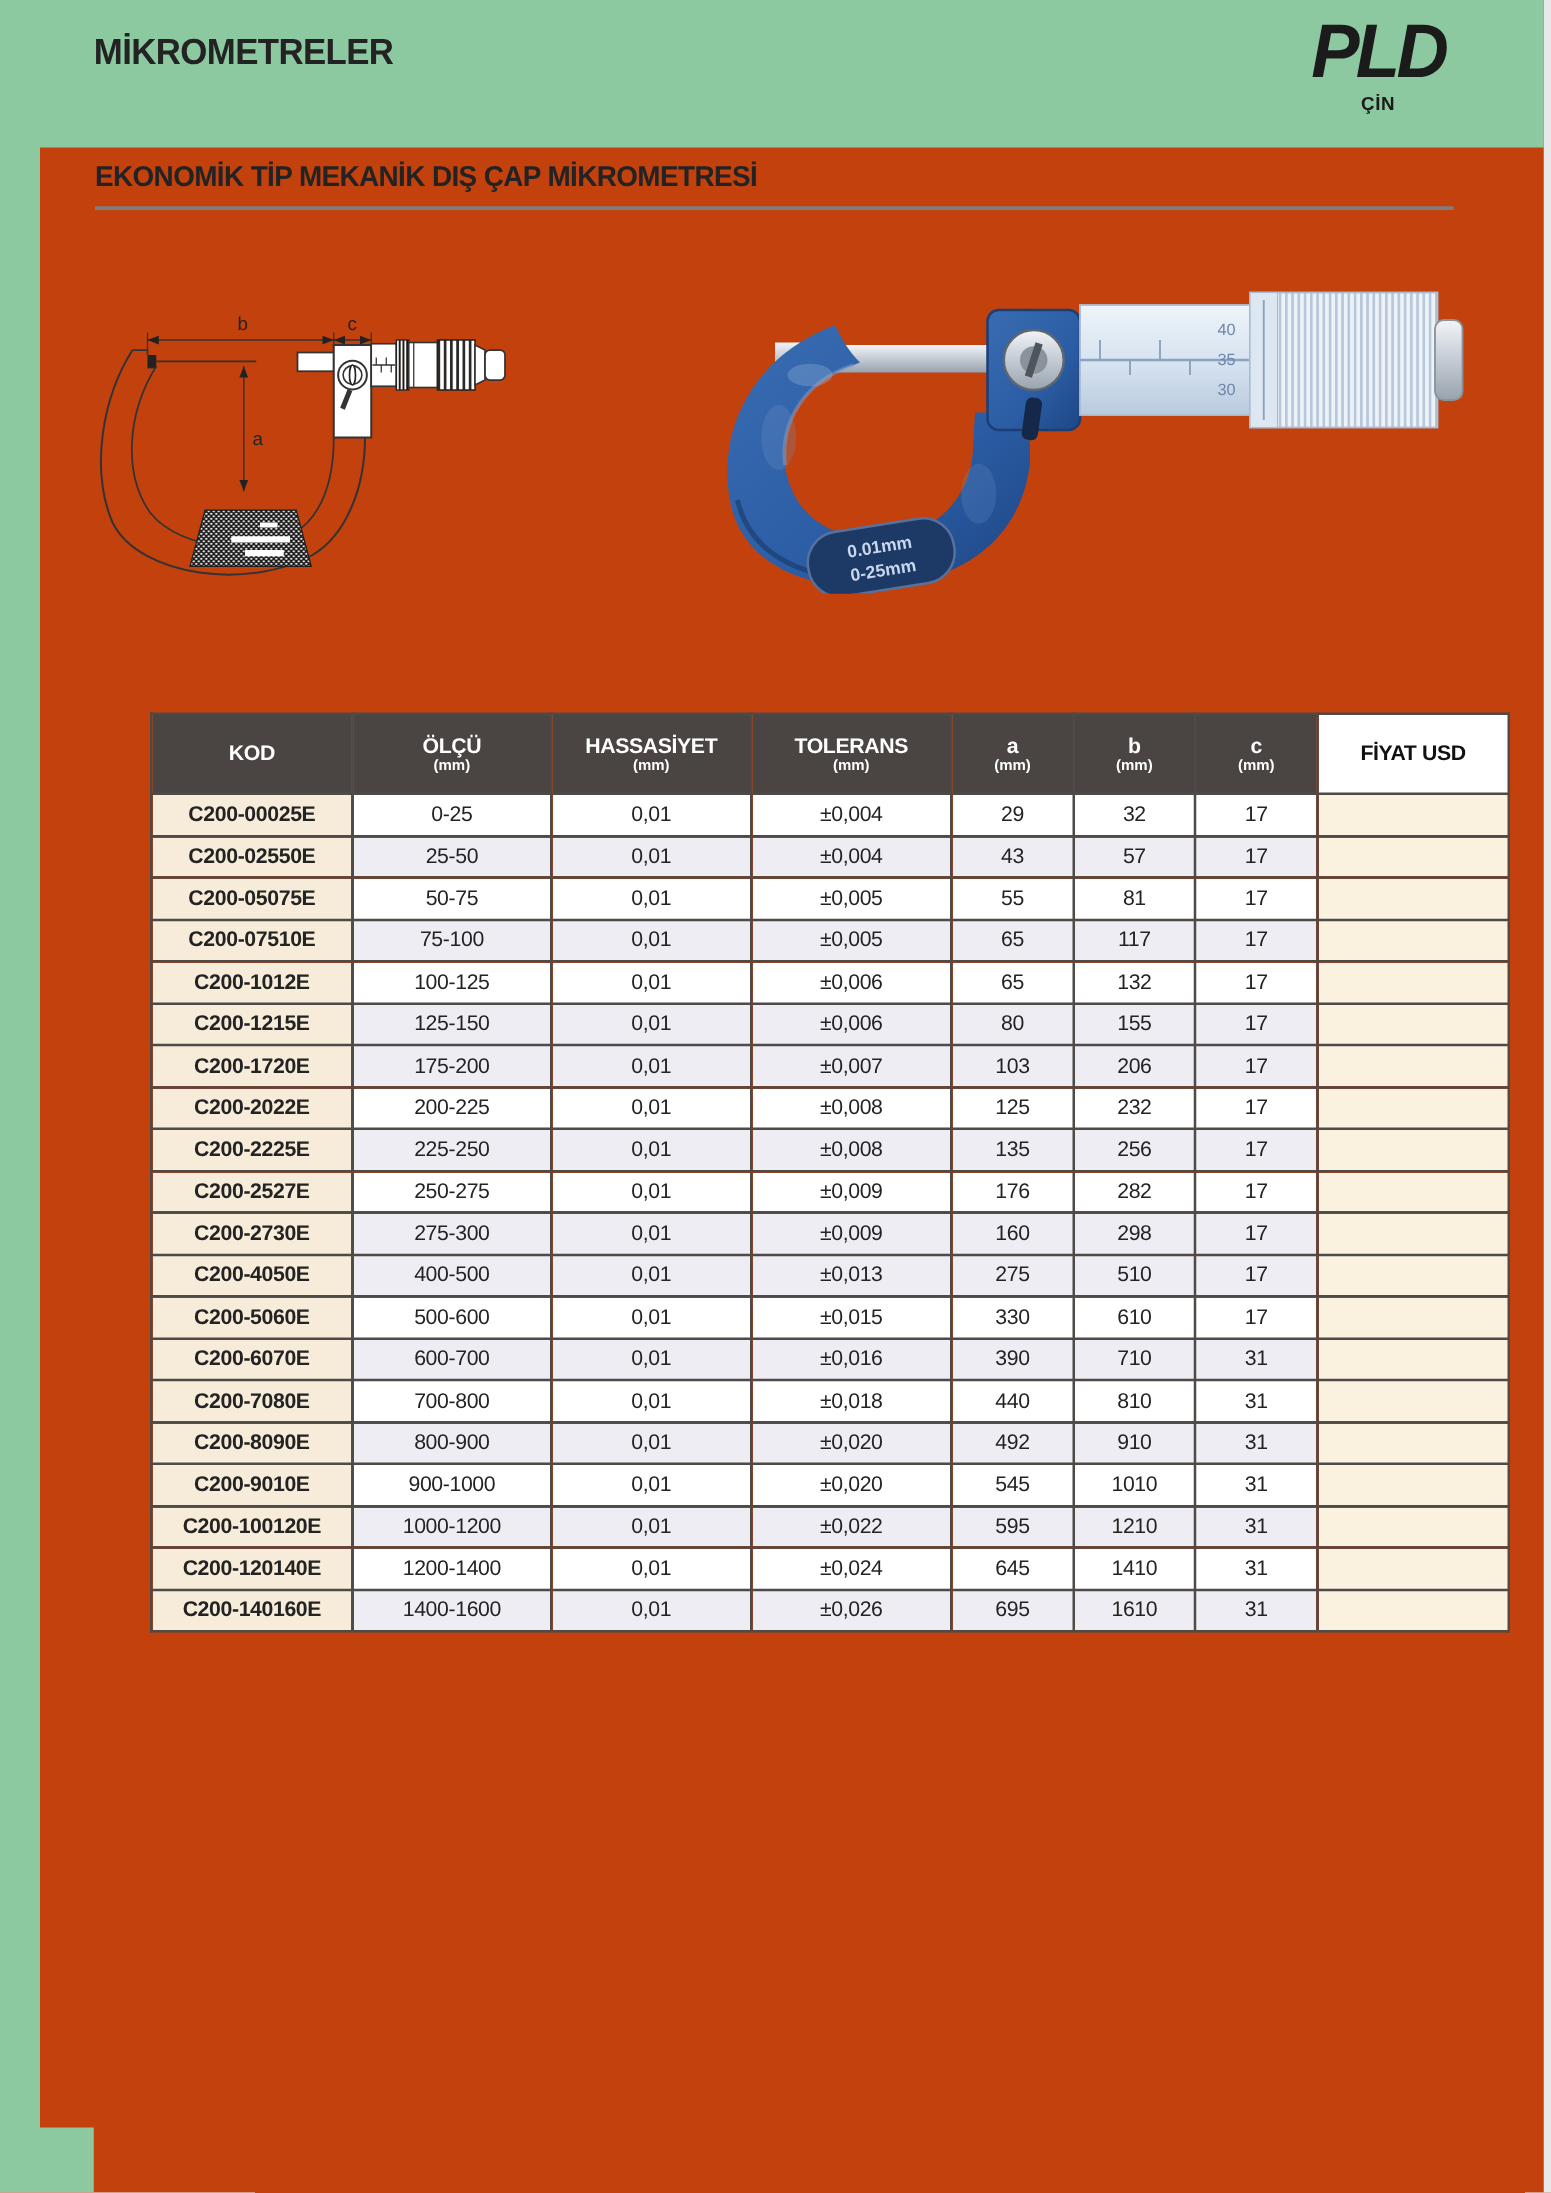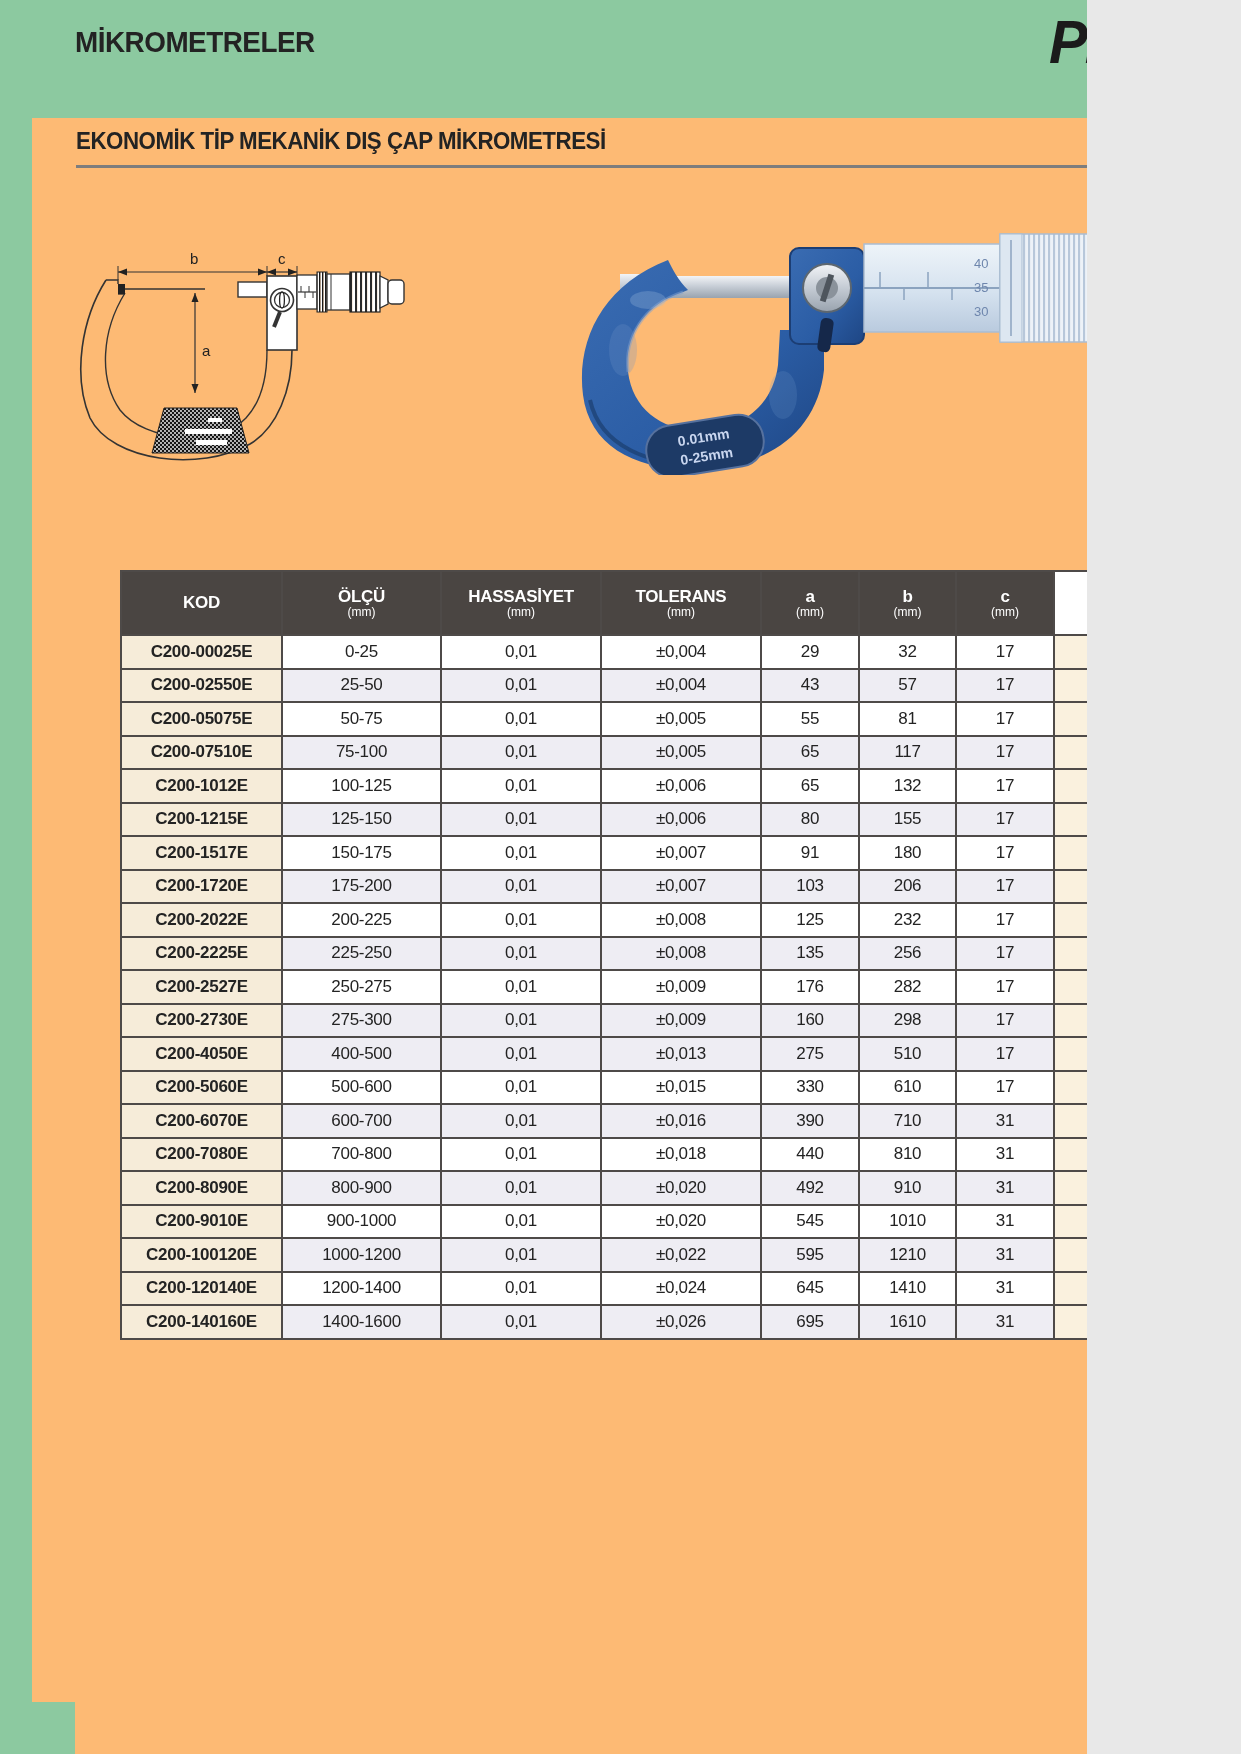--- a/index.html
+++ b/index.html
@@ -1,16 +1,16 @@
 <!DOCTYPE html>
 <html><head>
 <meta charset="utf-8">
 <style>
   html,body{margin:0;padding:0;background:#e8e8e8;}
-  .page{position:relative;width:1087px;height:1754px;background:#fdba74;overflow:hidden;
+  .page{position:relative;width:1235px;height:1754px;background:#c2410c;overflow:hidden;
         font-family:"Liberation Sans",sans-serif;color:#1d1d1b;}
   
   .band{position:absolute;left:0;top:0;width:1241px;height:118px;background:#8cc9a0;}
   .leftstrip{position:absolute;left:0;top:0;width:32px;height:1754px;background:#8cc9a0;}
   .bottomblock{position:absolute;left:0;top:1702px;width:75px;height:52px;background:#8cc9a0;}
   
   .page-title{position:absolute;left:75px;top:26px;font-size:29px;font-weight:bold;
               letter-spacing:-0.5px;color:#232323;transform:scaleX(.96);transform-origin:left;}
   .logo-wrap{position:absolute;left:1030px;top:10px;width:145px;text-align:center;}
   .brand{font-size:58px;font-weight:bold;font-style:italic;letter-spacing:-3px;color:#1b1b1b;
@@ -24,21 +24,21 @@
   .fig-drawing{position:absolute;left:70px;top:200px;}
   .fig-photo{position:absolute;left:528px;top:200px;}
   
   .spec-table{position:absolute;left:74px;top:570px;width:1086px;border-collapse:collapse;
               table-layout:fixed;margin-left:46px;}
   .spec-table th,.spec-table td{border:2px solid #4e4a48;text-align:center;vertical-align:middle;
               padding:0;overflow:hidden;}
   .spec-table th{background:#4a4542;color:#ffffff;height:62px;}
   .spec-table th.fiyat-h{background:#ffffff;color:#111111;}
   .spec-table th .cl{font-size:17px;font-weight:bold;letter-spacing:-0.3px;line-height:1.15;}
-  .spec-table th .cs{font-size:12px;font-weight:normal;line-height:1.1;}
+  .spec-table th .cs{font-size:12px;font-weight:bold;line-height:1.1;}
   .spec-table td{height:31.5px;font-size:17px;letter-spacing:-0.3px;background:#ffffff;color:#232323;}
   .spec-table tr.alt td{background:#eeedf3;}
   .spec-table td.kod{background:#f6ecd9 !important;font-weight:bold;}
   .spec-table td.fiyat{background:#faf1de !important;}
   svg text{font-family:"Liberation Sans",sans-serif;}
 </style>
 </head>
 <body>
 
 <div class="page">
@@ -287,30 +287,20 @@
         <tr class="alt">
           <td class="kod">C200-1215E</td>
           <td>125-150</td>
           <td>0,01</td>
           <td>±0,006</td>
           <td>80</td>
           <td>155</td>
           <td>17</td>
           <td class="fiyat"></td>
         </tr>
-        <tr>
-          <td class="kod">C200-1517E</td>
-          <td>150-175</td>
-          <td>0,01</td>
-          <td>±0,007</td>
-          <td>91</td>
-          <td>180</td>
-          <td>17</td>
-          <td class="fiyat"></td>
-        </tr>
         <tr class="alt">
           <td class="kod">C200-1720E</td>
           <td>175-200</td>
           <td>0,01</td>
           <td>±0,007</td>
           <td>103</td>
           <td>206</td>
           <td>17</td>
           <td class="fiyat"></td>
         </tr>

